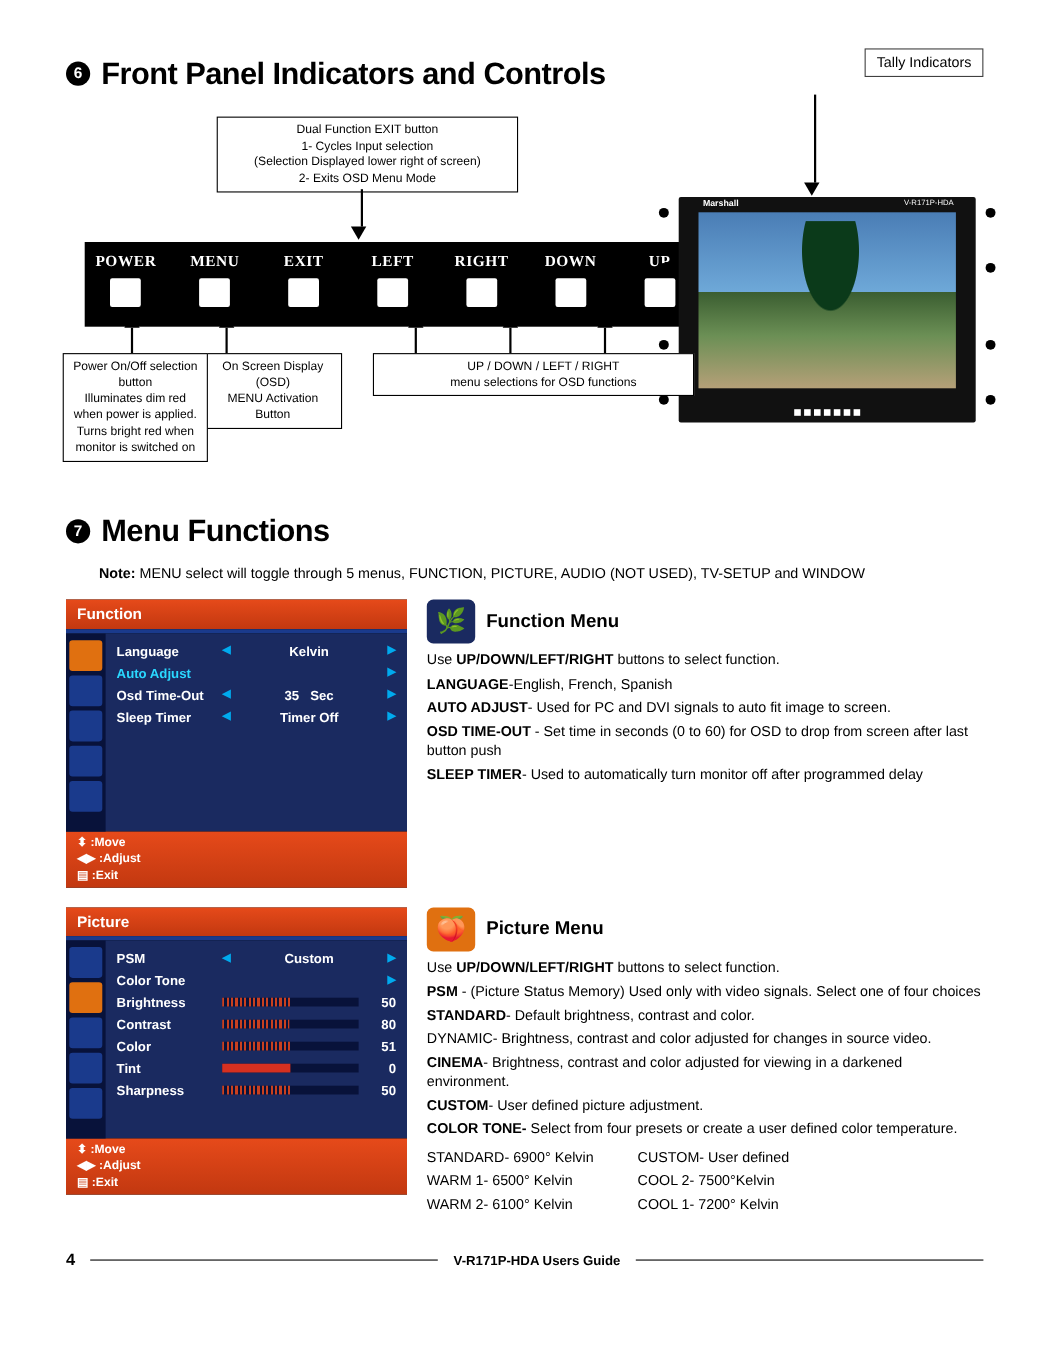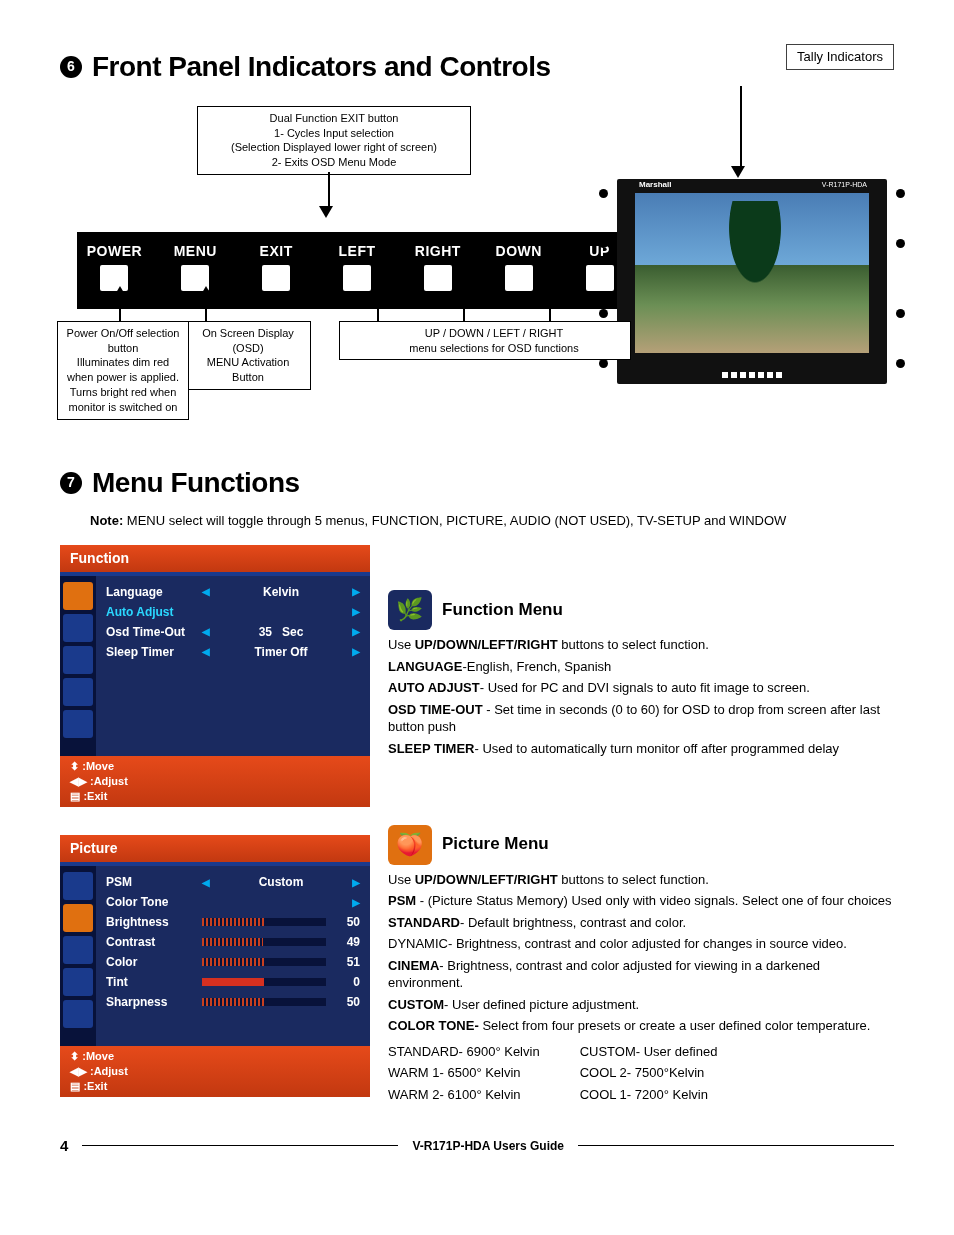--- a/index.html
+++ b/index.html
@@ -142,21 +142,21 @@
   }
   .arrow-down { border-top: 12px solid #000; }
   .arrow-up { border-bottom: 12px solid #000; }
   .v-line { width: 2px; background: #000; }
   .note-line { font-size: 13px; margin: 8px 0 16px 30px; }
   .note-line b { font-family: Arial; text-align: center; }
   .menus-row {
     display: flex;
     gap: 18px;
     margin-bottom: 18px;
-    align-items: center;
+    align-items: flex-start;
     margin-top: 14px;
   }
   .osd {
     width: 310px;
     background: #000;
     color: #fff;
     font-family: Arial;
     font-size: 12px;
   }
   .osd-head {
@@ -277,21 +277,21 @@
   <div style="position:absolute; left:248px; top:66px;">
     <div class="v-line" style="height:34px; margin:0 auto;"></div>
     <div class="arrow-down" style="margin-left:-6px;"></div>
   </div>
 
   <div style="position:absolute; right:132px; top:-20px;">
     <div class="v-line" style="height:80px; margin:0 auto;"></div>
     <div class="arrow-down" style="margin-left:-6px;"></div>
   </div>
 
-  <div style="position:absolute; left:0; top:126px; width:560px;">
+  <div style="position:absolute; left:0; top:114px; width:560px;font-family:Liberation Serif, serif;">
     <div class="button-bar">
       <div class="btn-stack">
         <div class="btn-label">POWER</div>
         <div class="btn-box"></div>
       </div>
       <div class="btn-stack">
         <div class="btn-label">MENU</div>
         <div class="btn-box"></div>
       </div>
       <div class="btn-stack">
@@ -471,21 +471,21 @@
           <div class="slider">
               <div class="fill" style="width:50%;"></div>
             </div>
           <span class="num">50</span>
         </div>
         <div class="osd-row">
           <span class="lbl">Contrast</span>
           <div class="slider">
               <div class="fill" style="width:49%;"></div>
             </div>
-          <span class="num">49</span>
+          <span class="num">80</span>
         </div>
         <div class="osd-row">
           <span class="lbl">Color</span>
           <div class="slider">
               <div class="fill" style="width:51%;"></div>
             </div>
           <span class="num">51</span>
         </div>
         <div class="osd-row">
           <span class="lbl">Tint</span>

